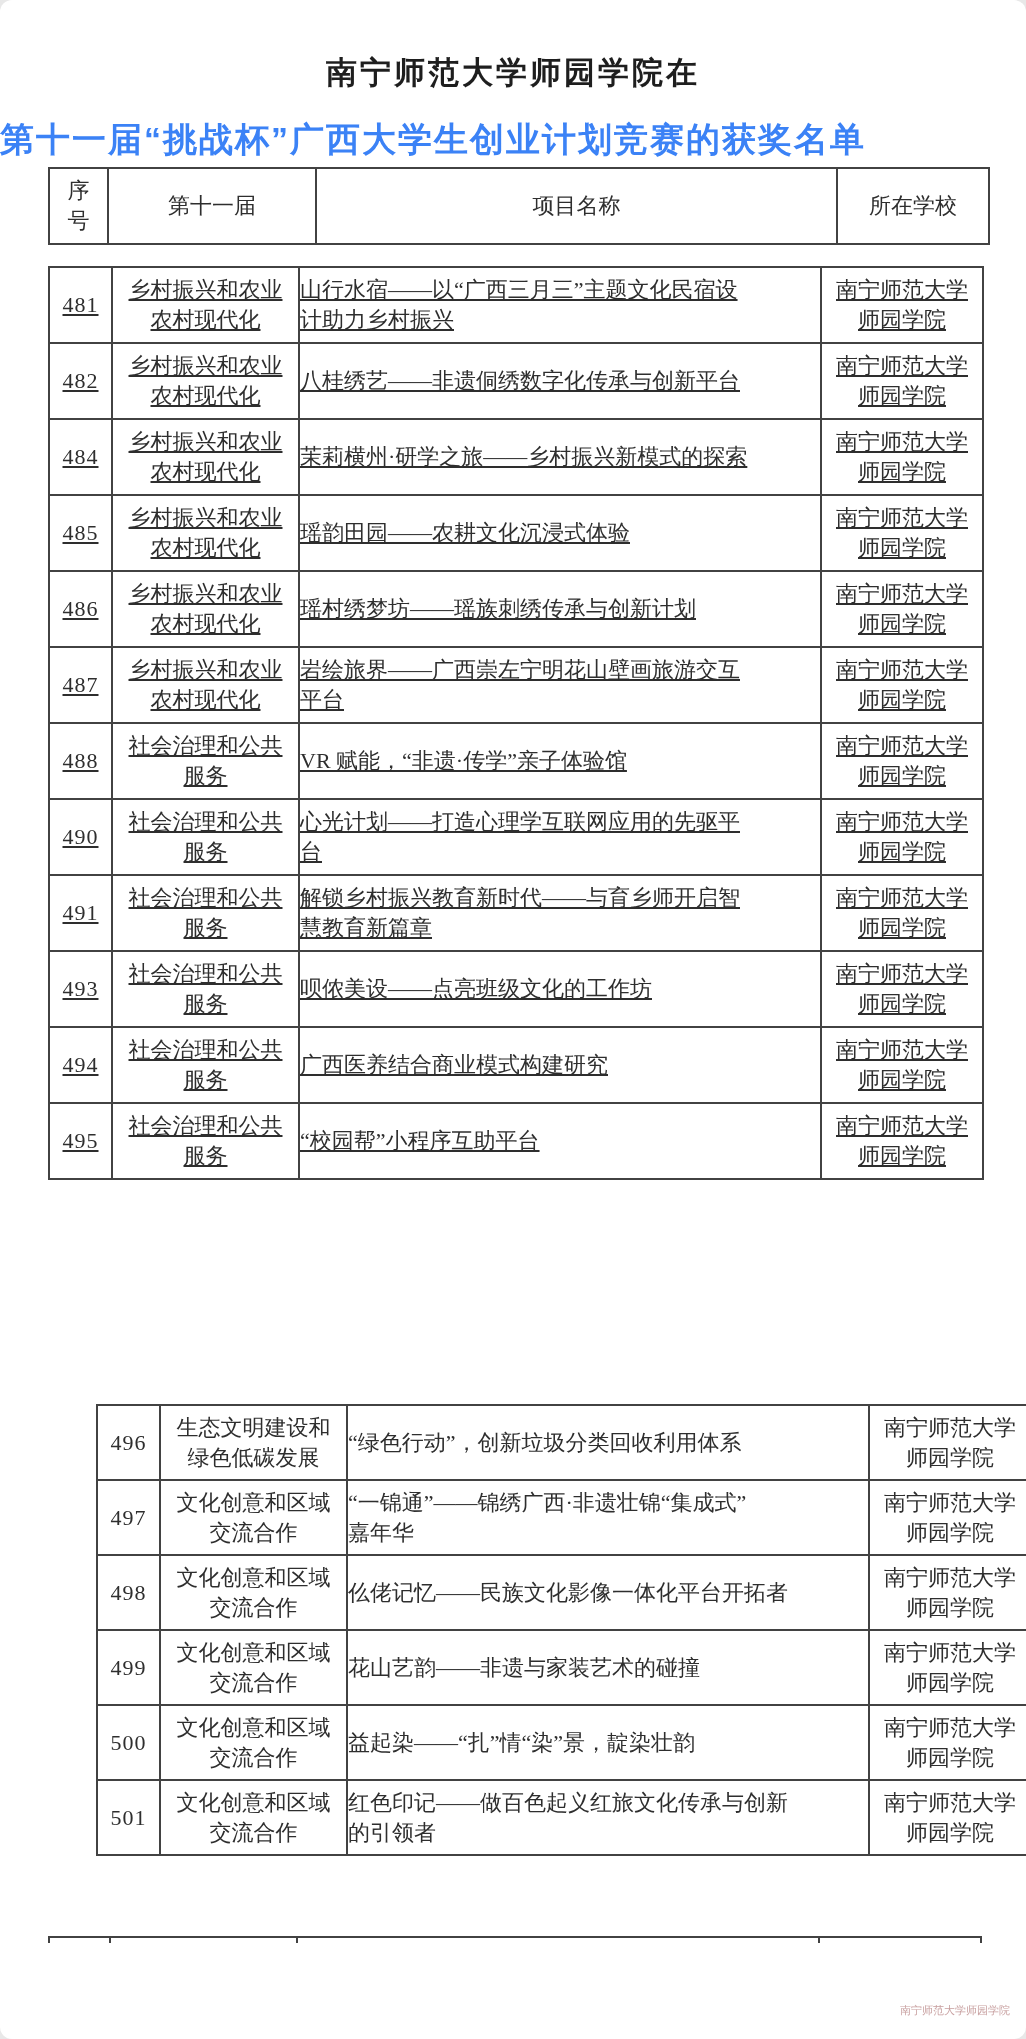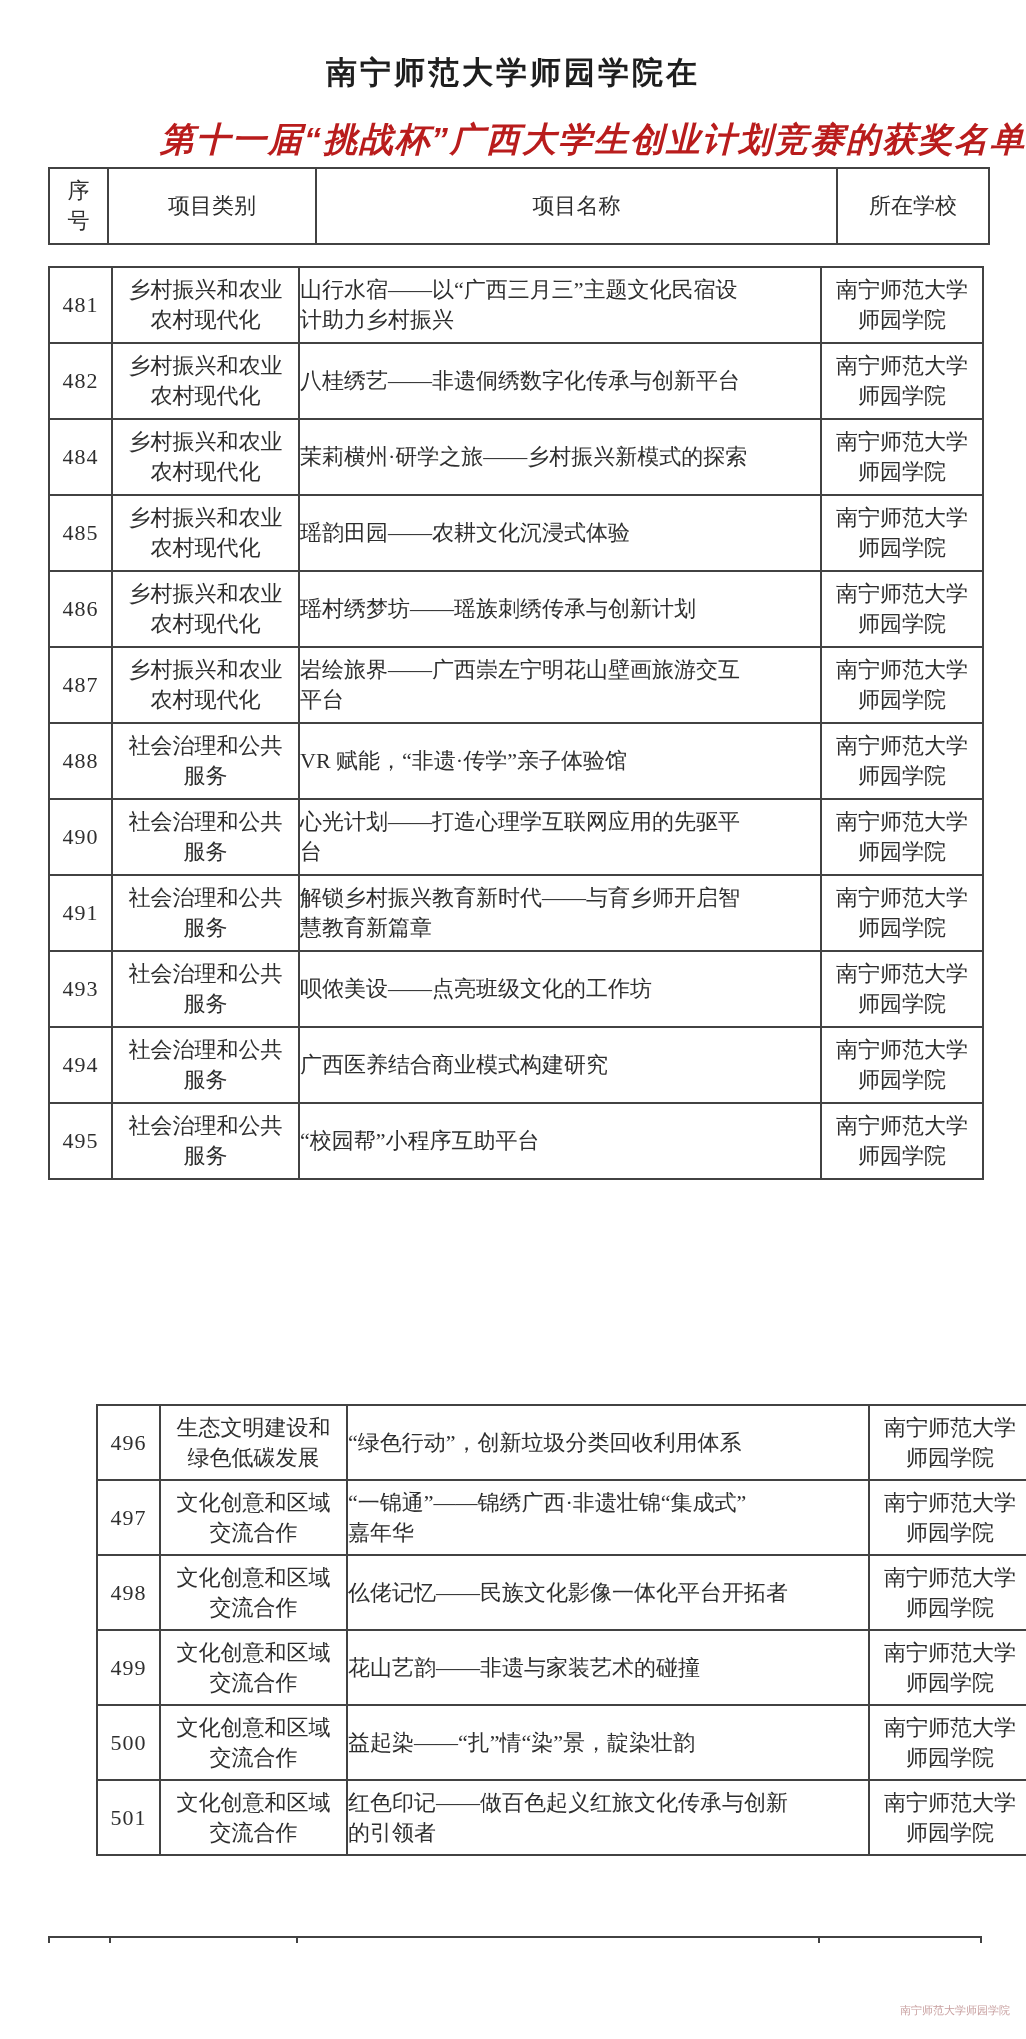--- a/index.html
+++ b/index.html
@@ -5,43 +5,43 @@
   html, body { margin: 0; padding: 0; background: #e8e8e8; }
   .page {
     position: relative;
     width: 1026px;
     height: 2039px;
     margin: 0 auto;
     background: #ffffff;
     overflow: hidden;
     font-family: "Liberation Serif", "DejaVu Serif", serif;
     color: #2e2e2e;
+    border-radius: 12px;
   }
   .title1 {
     position: absolute;
     top: 52px; left: 0; width: 100%;
     text-align: center;
     font-family: "Liberation Sans", "DejaVu Sans", sans-serif;
     font-weight: 700;
     font-size: 31px;
     letter-spacing: 3px;
     color: #1e1e1e;
     white-space: nowrap;
   }
   .title2 {
     position: absolute;
     top: 117px; left: 0; width: 100%;
-    text-align: right;
+    text-align: left;
     font-family: "Liberation Sans", "DejaVu Sans", sans-serif;
     font-weight: 700;
     font-size: 34px;
     letter-spacing: 2px;
-    color: #b91c1c;
+    color: #3b82f6;
     white-space: nowrap;
-    font-style: italic;
   }
   table.tbl {
     position: absolute;
     left: 48px;
     border-collapse: collapse;
     table-layout: fixed;
   }
   table.tbl td {
     border: 2px solid #424242;
     padding: 0;
@@ -50,21 +50,21 @@
     line-height: 30px;
     overflow: hidden;
   }
   .header-tbl { top: 167px; width: 940px; }
   .header-tbl td {
     height: 74px;
     text-align: center;
     white-space: pre-line;
     font-size: 23px;
   }
-  .data-tbl-1 { top: 266px; width: 934px; }
+  .data-tbl-1 { top: 266px; width: 934px; text-decoration: underline; }
   .data-tbl-2 { top: 1404px; width: 934px; margin-left: 48px; }
   .data-tbl-1 td { height: 74px; }
   .data-tbl-2 td { height: 73px; }
   td.c-no {
     text-align: center;
     font-size: 23px;
     letter-spacing: 1px;
   }
   td.c-cat {
     text-align: center;
@@ -119,21 +119,21 @@
     <colgroup>
       <col style="width:59px">
         <col style="width:208px">
         <col style="width:521px">
         <col style="width:152px">
     </colgroup>
     <tbody>
       <tr>
         <td>序
 号</td>
-        <td>项目类别</td>
+        <td>第十一届</td>
         <td>项目名称</td>
         <td>所在学校</td>
       </tr>
     </tbody>
   </table>
 
   <table class="tbl data-tbl-1">
     <colgroup>
       <col style="width:63px">
         <col style="width:187px">

